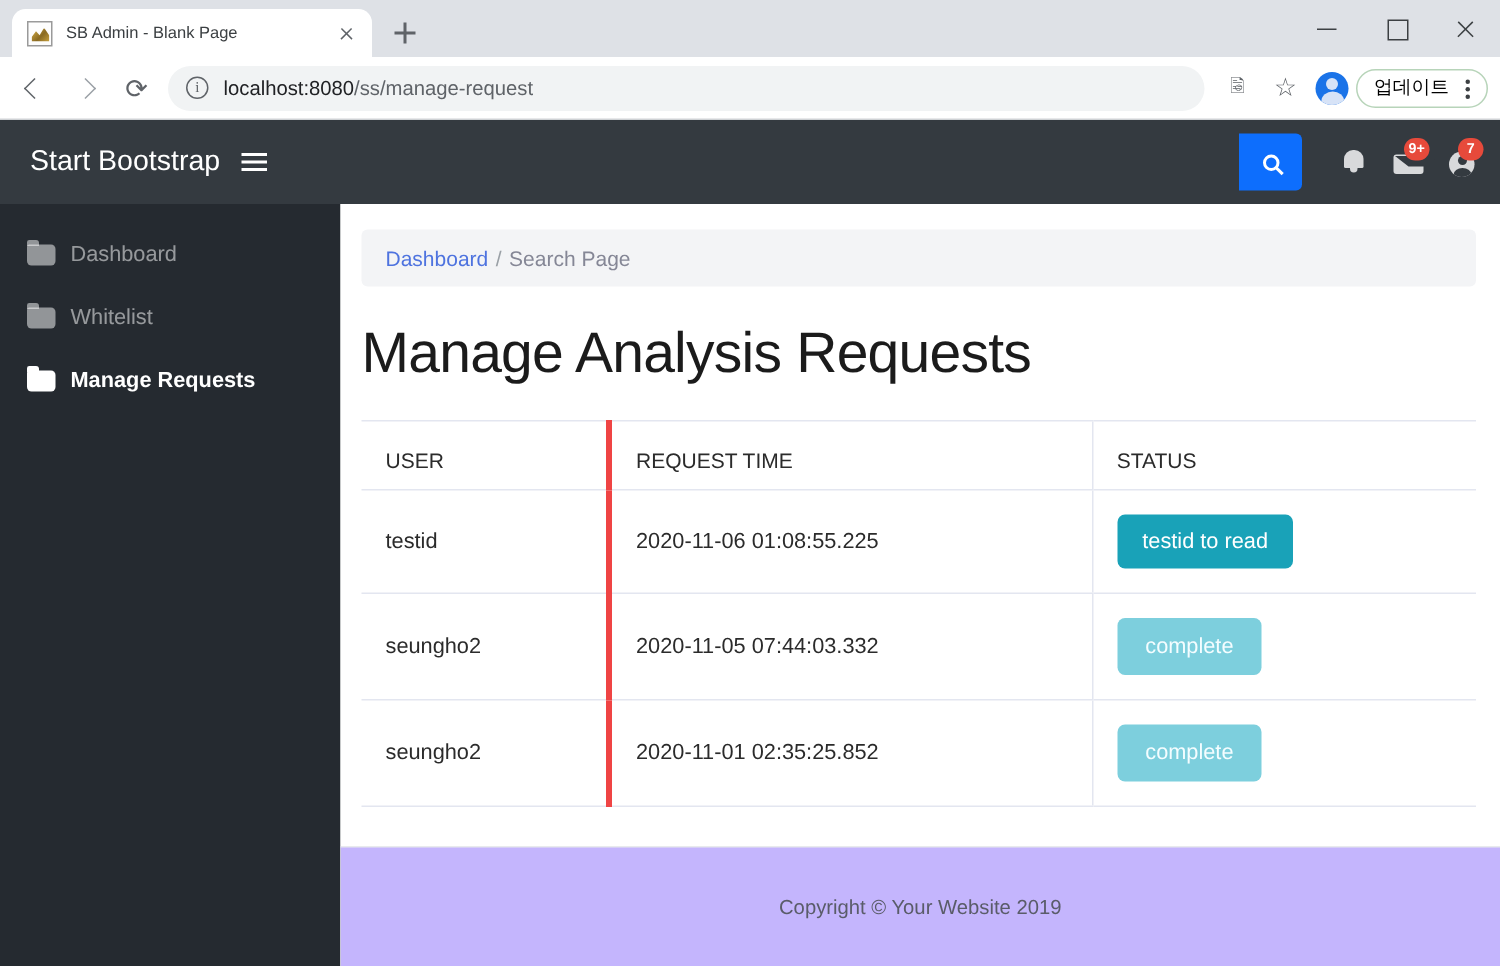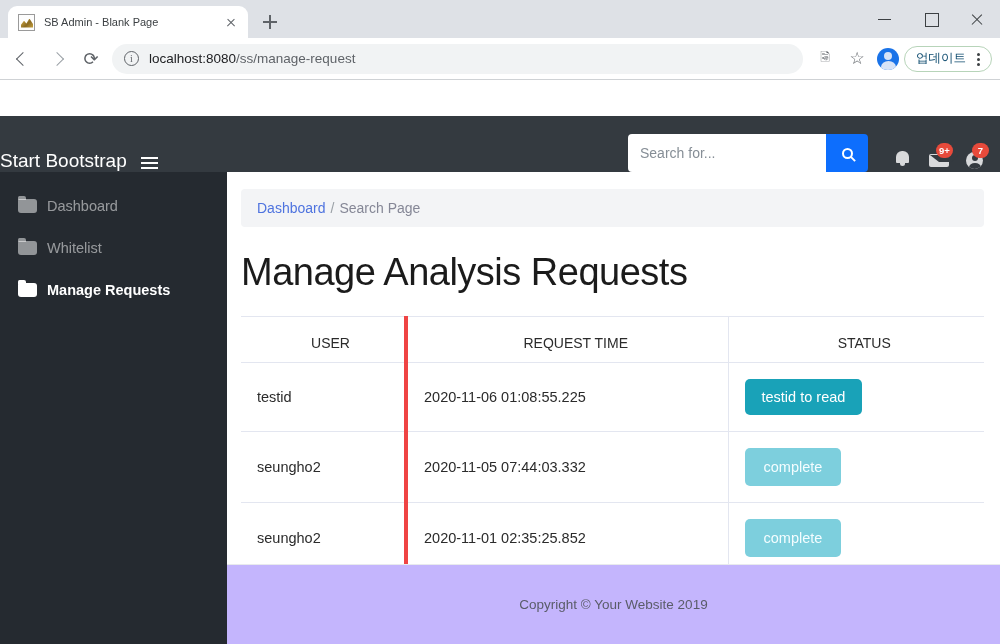--- a/index.html
+++ b/index.html
@@ -127,38 +127,38 @@
   }
   .avatar-chrome::after {
     content: ""; position: absolute; left: 3.5px; top: 13.5px;
     width: 15px; height: 12px; border-radius: 50% 50% 0 0; background: #d7e3f7;
   }
   .update-pill {
     height: 26px; border: 1px solid #b7d4b9; border-radius: 13px;
     display: flex; align-items: center; padding: 0 4px 0 11px;
     background: #fff;
   }
-  .update-label { font-size: 12.5px; color: #0c4a6e; white-space: nowrap; }
+  .update-label { font-size: 12.5px; color: #000000; white-space: nowrap; }
   .kebab {
     width: 18px; height: 20px; position: relative; margin-left: 3px;
   }
   .kebab i {
     position: absolute; left: 8px; width: 3px; height: 3px;
     border-radius: 50%; background: #3c4043; display: block;
   }
   .kebab i:nth-child(1) { top: 4px; }
   .kebab i:nth-child(2) { top: 9px; }
   .kebab i:nth-child(3) { top: 14px; }
 
   
   .page { flex: 1; display: flex; flex-direction: column; overflow: hidden; background: #fff; }
 
   .topnav {
     height: 56px; flex: 0 0 56px; background: #343a40;
-    display: flex; align-items: flex-end; padding: 0 14px 0 0; margin-top: 36px;
+    display: flex; align-items: center; padding: 0 14px 0 20px;
   }
   .brand {
     font-size: 19px; color: #ffffff; font-weight: 400; white-space: nowrap;
   }
   .hamburger {
     margin-left: 13px; width: 20px; height: 18px; position: relative;
   }
   .hamburger i {
     position: absolute; left: 1px; width: 17px; height: 2px;
     background: #fff; display: block;
@@ -267,21 +267,21 @@
   .breadcrumb a { color: #4e73df; text-decoration: none; }
   .breadcrumb .sep { margin: 0 5px; color: #9aa0a6; }
 
   .page-title {
     font-size: 38px; font-weight: 400; color: #1b1b1b;
     letter-spacing: -0.5px; padding: 18px 0 22px 0;
   }
 
   .table { width: 100%; border-collapse: collapse; table-layout: fixed; }
   .table th {
-    text-align: center; font-size: 14px; font-weight: 400; color: #2b2b2b;
+    text-align: left; font-size: 14px; font-weight: 400; color: #2b2b2b;
     padding: 18px 0 11px 16px; border-top: 1px solid #e3e6f0;
     border-bottom: 1px solid #e3e6f0;
   }
   .table td {
     font-size: 14.5px; color: #2b2b2b; padding: 16px 0 16px 16px;
     border-bottom: 1px solid #e3e6f0; vertical-align: middle;
   }
   .table th:nth-child(1), .table td:nth-child(1) { width: 165px; }
   .table th:nth-child(2), .table td:nth-child(2) { width: 322px; }
   .table th:nth-child(3), .table td:nth-child(3) {
@@ -354,21 +354,20 @@
 
     <div class="topnav">
       <span class="brand">Start Bootstrap</span>
       <span class="hamburger">
           <i></i>
           <i></i>
           <i></i>
         </span>
       <span class="nav-spacer"></span>
       <div class="searchgroup">
-        <input class="searchinput" type="text" placeholder="Search for..." style="">
         <button class="searchbtn">
           <span class="mag"></span>
         </button>
       </div>
       <div class="navicons">
         <div class="navicon">
           <span class="bell"></span>
         </div>
         <div class="navicon">
           <span class="envelope"></span>

